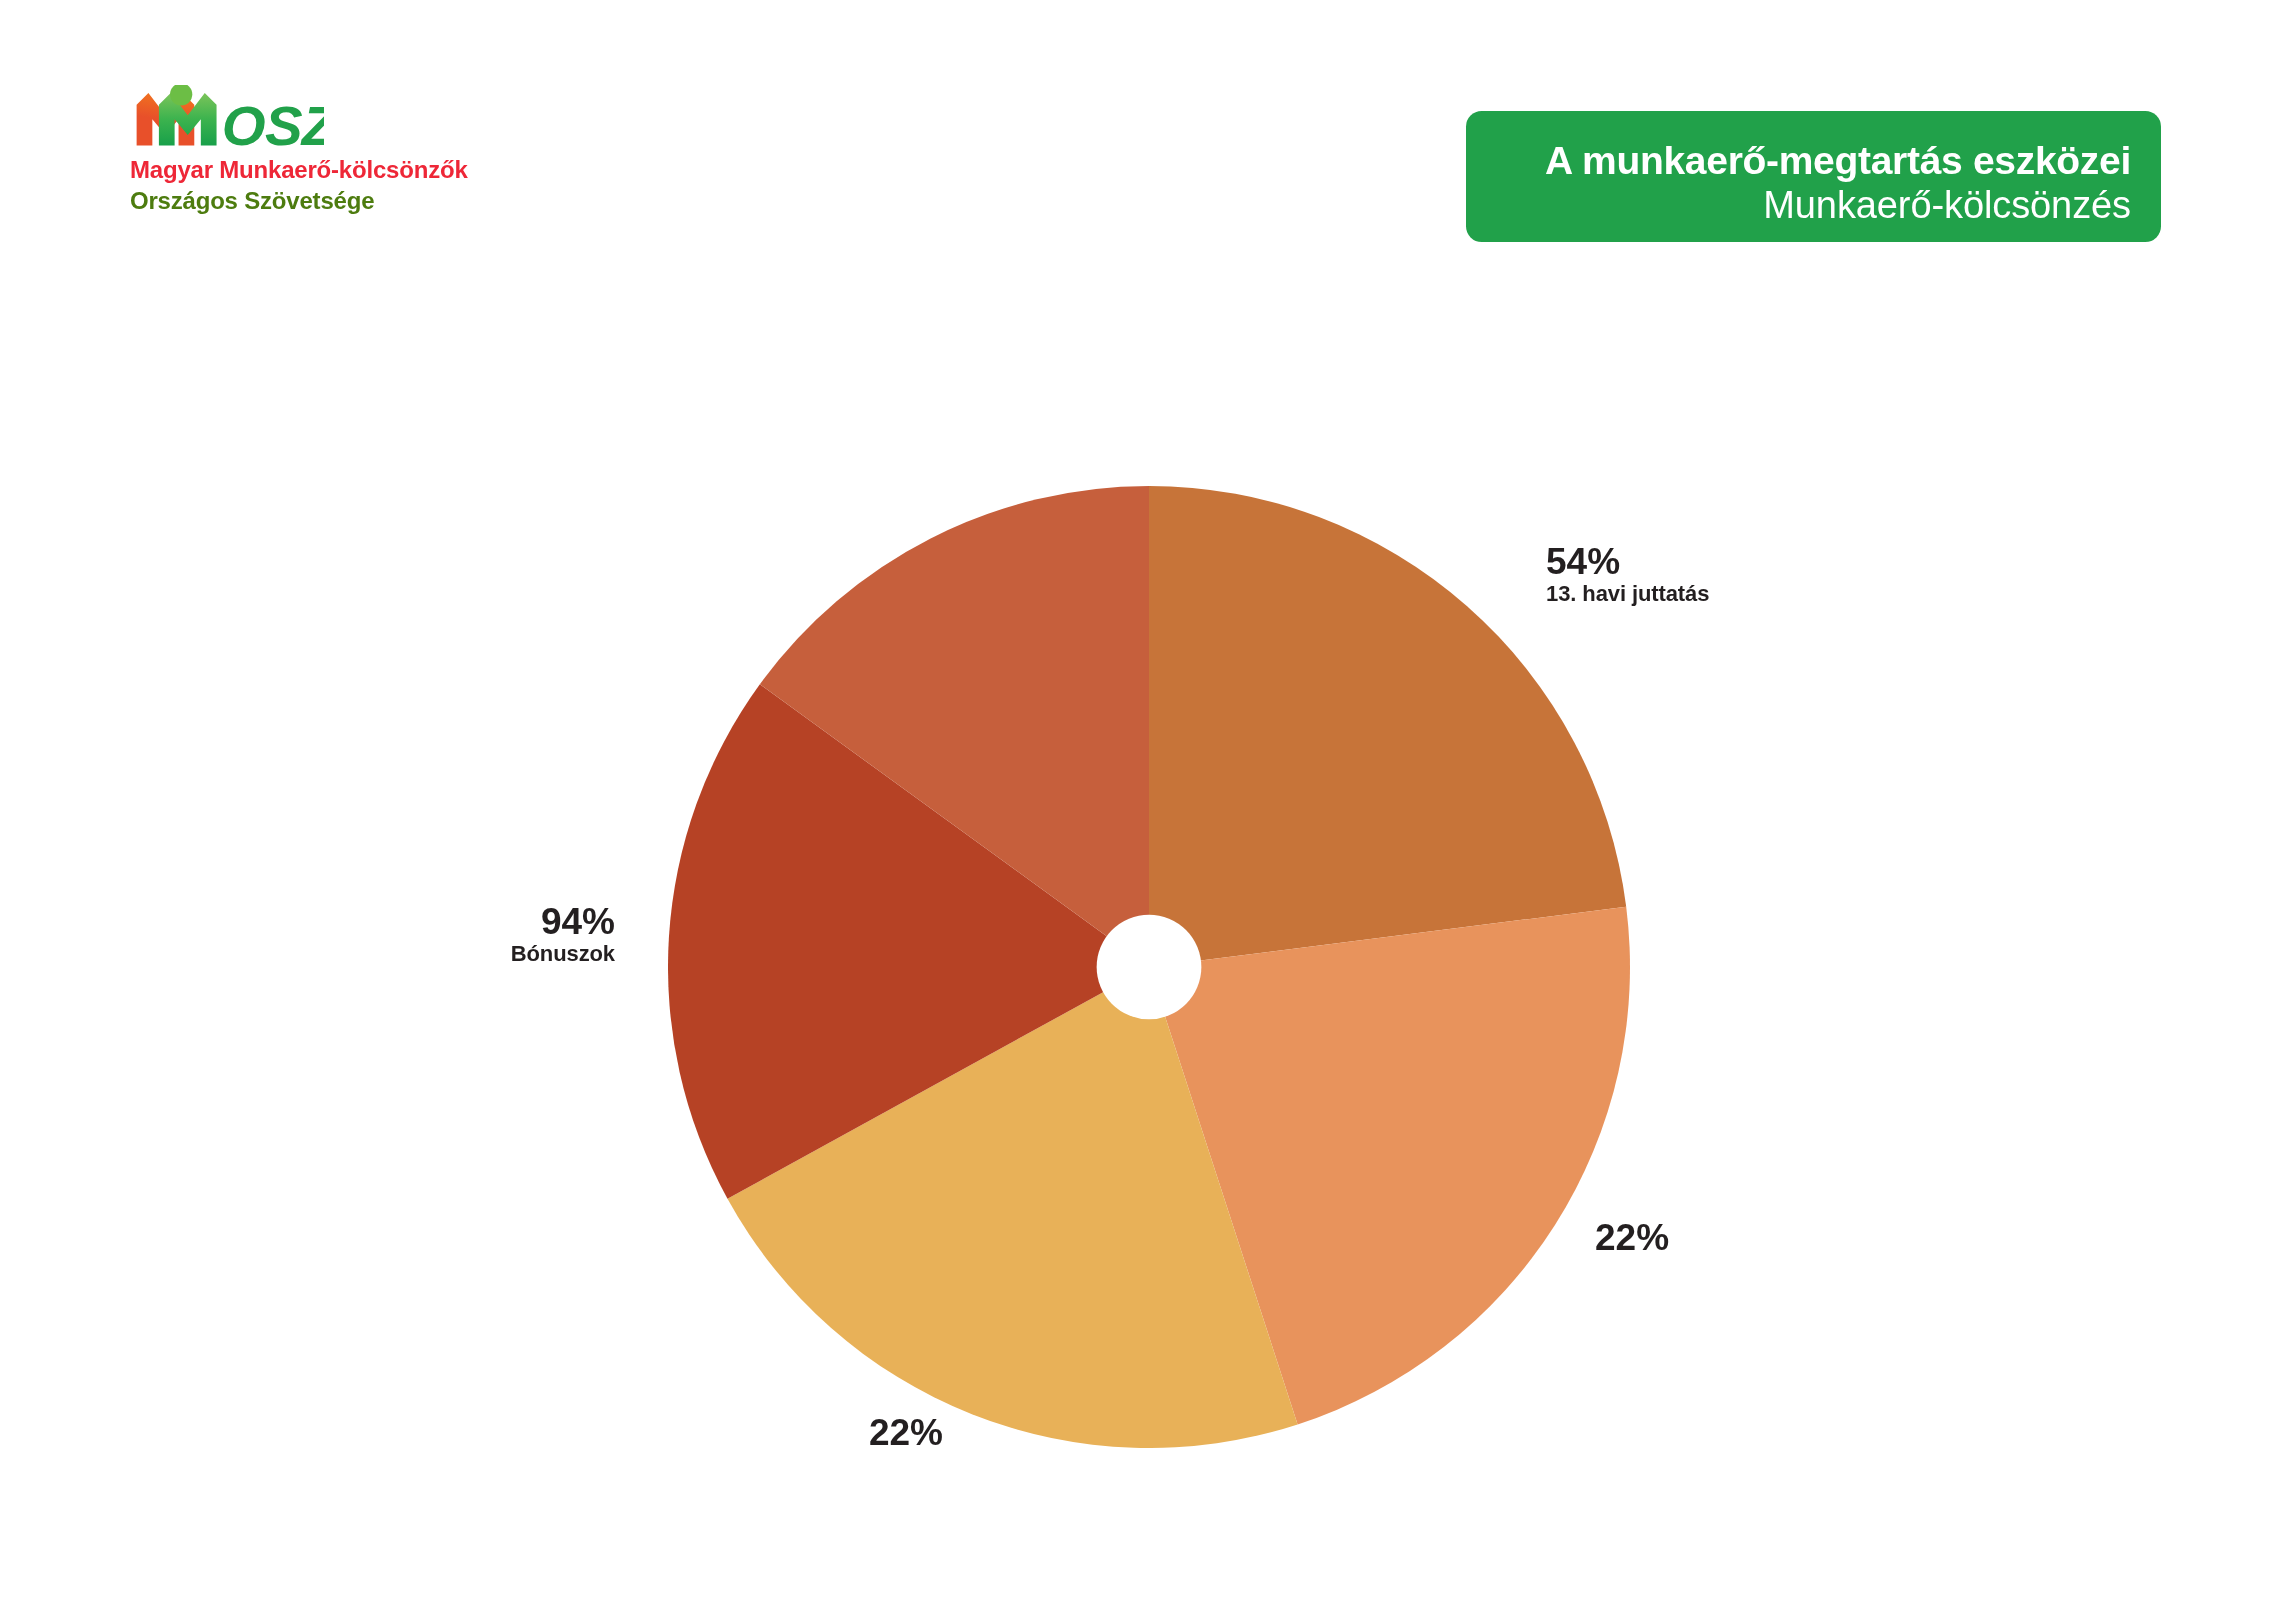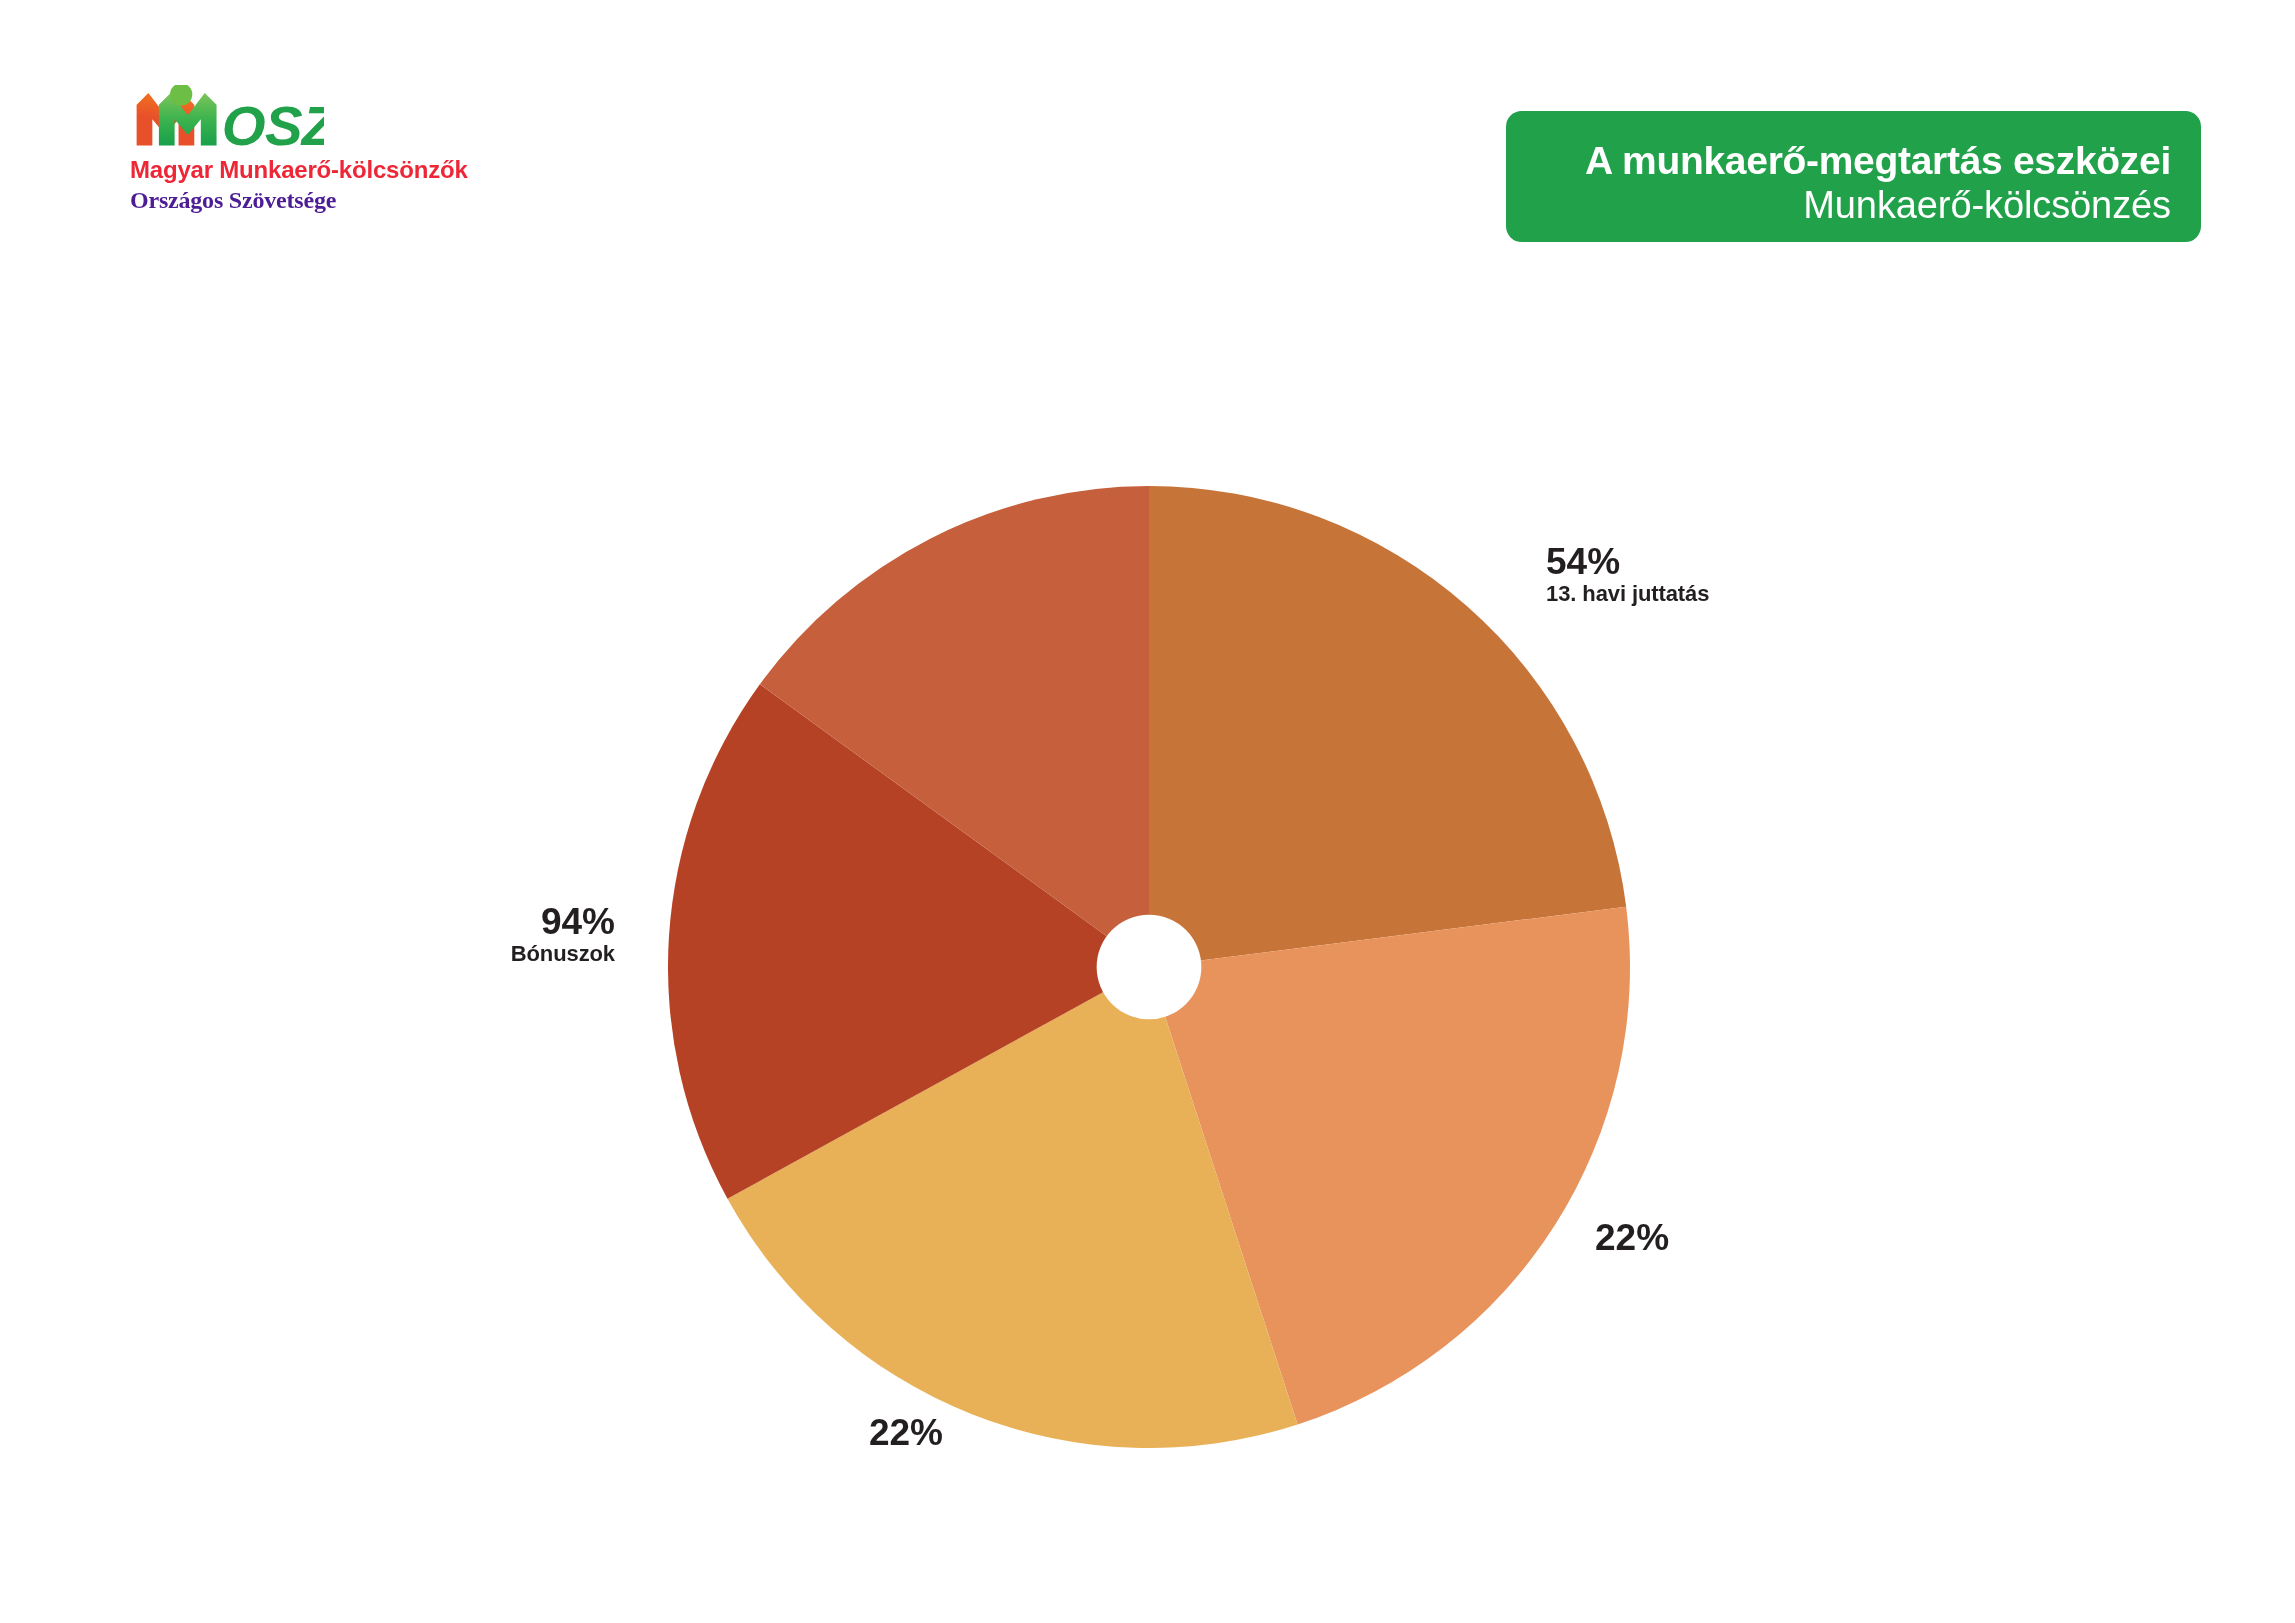--- a/index.html
+++ b/index.html
@@ -32,38 +32,37 @@
   }
   #logo-mark svg { display: block; }
   .logo-line {
     font-size: 24px;
     font-weight: 700;
     letter-spacing: -0.2px;
     line-height: 1.30;
     white-space: nowrap;
   }
   #logo-line-1 { color: #ee2737; margin-top: 0; }
-  #logo-line-2 { color: #4c1d95; font-family: Liberation Serif, serif; }
+  #logo-line-2 { color: #4d7c0f; }
 
   
   #title-banner {
     position: absolute;
     left: 1466px;
     top: 111px;
     width: 695px;
     height: 131px;
     background: #21a14a;
     border-radius: 15.7px;
     box-sizing: border-box;
     padding: 11.8px 30px 0 30px;
     display: flex;
     flex-direction: column;
     justify-content: center;
     align-items: flex-end;
-    margin-left: 40px;
   }
   #title-line-1 {
     color: #ffffff;
     font-size: 39px;
     font-weight: 700;
     letter-spacing: -0.3px;
     line-height: 1.16;
     white-space: nowrap;
     text-align: right;
   }

